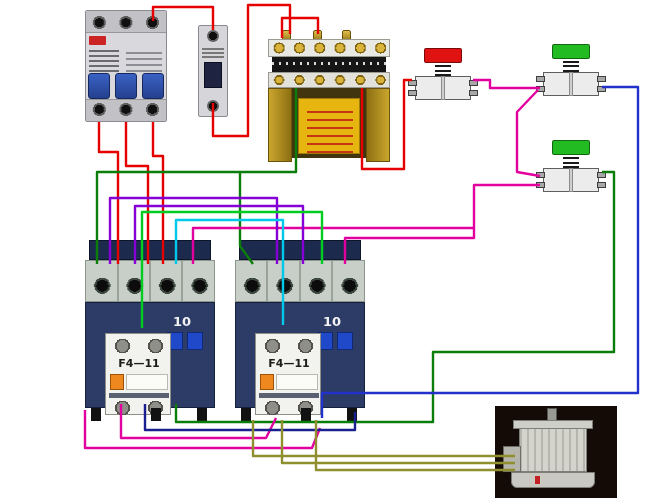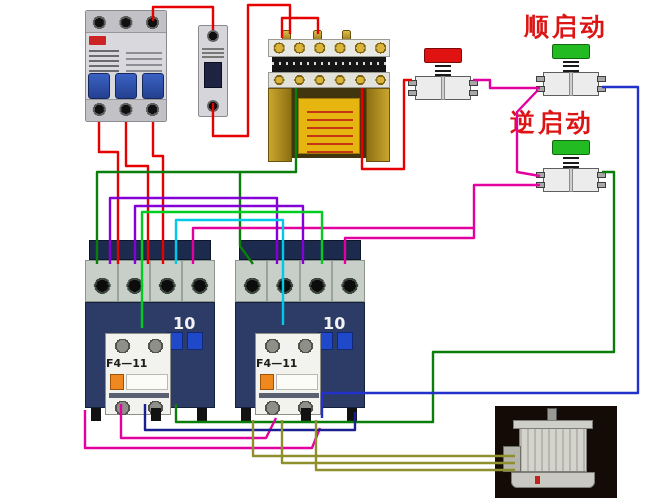--- a/index.html
+++ b/index.html
@@ -65,28 +65,28 @@
 
   
   .ctr{width:130px;height:180px;}
   .ctr .topslab{left:4px;top:0;width:122px;height:20px;background:#1c2b4d;border:1px solid #0d1528;}
   .ctr .tstrip{left:0;top:20px;width:130px;height:42px;background:#c8cfc8;border:1px solid #8d968d;
     background-image:
       radial-gradient(circle at 50% 62%,#0c0c0c 0 6px,#3c4840 6px 8px,transparent 8px),
       repeating-linear-gradient(90deg,transparent 0 30.5px,#9aa39a 30.5px 32.5px);
     background-size:32.5px 100%,100% 100%;background-repeat:repeat-x,repeat;}
   .ctr .bodyb{left:0;top:62px;width:130px;height:106px;background:#2c3c66;border:1px solid #15203c;}
-  .ctr .rating{left:88px;top:74px;color:#f2f2f2;font-weight:bold;font-size:16px;}
+  .ctr .rating{left:88px;top:74px;color:#f2f2f2;font-weight:bold;font-size:13px;}
   .ctr .bsq1{left:82px;top:92px;width:16px;height:18px;background:#1f49c8;border:1px solid #102a77;}
   .ctr .bsq2{left:102px;top:92px;width:16px;height:18px;background:#1f49c8;border:1px solid #102a77;}
   .ctr .aux{left:20px;top:93px;width:66px;height:82px;background:#f2f2ee;border:1px solid #8f8f89;}
   .ctr .auxdots{left:0;top:4px;width:66px;height:16px;
     background-image:radial-gradient(circle at 50% 50%,#8f8f89 0 6px,#55524c 6px 7.5px,transparent 7.5px);
     background-size:33px 100%;background-repeat:repeat-x;}
-  .ctr .model{left:0;top:23px;width:66px;font-size:11px;font-weight:bold;color:#1c1c1c;}
+  .ctr .model{left:0;top:23px;width:66px;text-align:center;font-size:11px;font-weight:bold;color:#1c1c1c;}
   .ctr .orange{left:4px;top:40px;width:14px;height:16px;background:#f08820;border:1px solid #9c5408;}
   .ctr .wlbl{left:20px;top:40px;width:42px;height:16px;background:#fbfbf7;border:1px solid #b9b9b2;}
   .ctr .dline{left:3px;top:59px;width:60px;height:5px;background:#5b6070;}
   .ctr .auxdots2{left:0;top:66px;width:66px;height:16px;
     background-image:radial-gradient(circle at 50% 50%,#8f8f89 0 6px,#55524c 6px 7.5px,transparent 7.5px);
     background-size:33px 100%;background-repeat:repeat-x;}
   .ctr .foot{width:10px;height:13px;background:#121212;top:168px;}
 
   
   .motor{left:495px;top:406px;width:122px;height:92px;background:#140a06;}
@@ -142,33 +142,31 @@
     <div class="abs cap" style="background: rgb(224, 18, 18);"></div>
     <div class="abs spring"></div>
     <div class="abs body"></div>
     <div class="abs mid"></div>
     <div class="abs term tl1"></div>
     <div class="abs term tl2"></div>
     <div class="abs term tr1"></div>
     <div class="abs term tr2"></div>
   </div>
 
-  <div class="abs blabel" style="left: 524px; top: 14px; color: rgb(221, 20, 20);">顺启动</div>
   <div class="abs pbtn" style="left:543px;top:44px">
     <div class="abs cap" style="background: rgb(34, 187, 34);"></div>
     <div class="abs spring"></div>
     <div class="abs body"></div>
     <div class="abs mid"></div>
     <div class="abs term tl1"></div>
     <div class="abs term tl2"></div>
     <div class="abs term tr1"></div>
     <div class="abs term tr2"></div>
   </div>
 
-  <div class="abs blabel" style="left: 510px; top: 110px; color: rgb(221, 20, 20);">逆启动</div>
   <div class="abs pbtn" style="left:543px;top:140px">
     <div class="abs cap" style="background: rgb(34, 187, 34);"></div>
     <div class="abs spring"></div>
     <div class="abs body"></div>
     <div class="abs mid"></div>
     <div class="abs term tl1"></div>
     <div class="abs term tl2"></div>
     <div class="abs term tr1"></div>
     <div class="abs term tr2"></div>
   </div>

